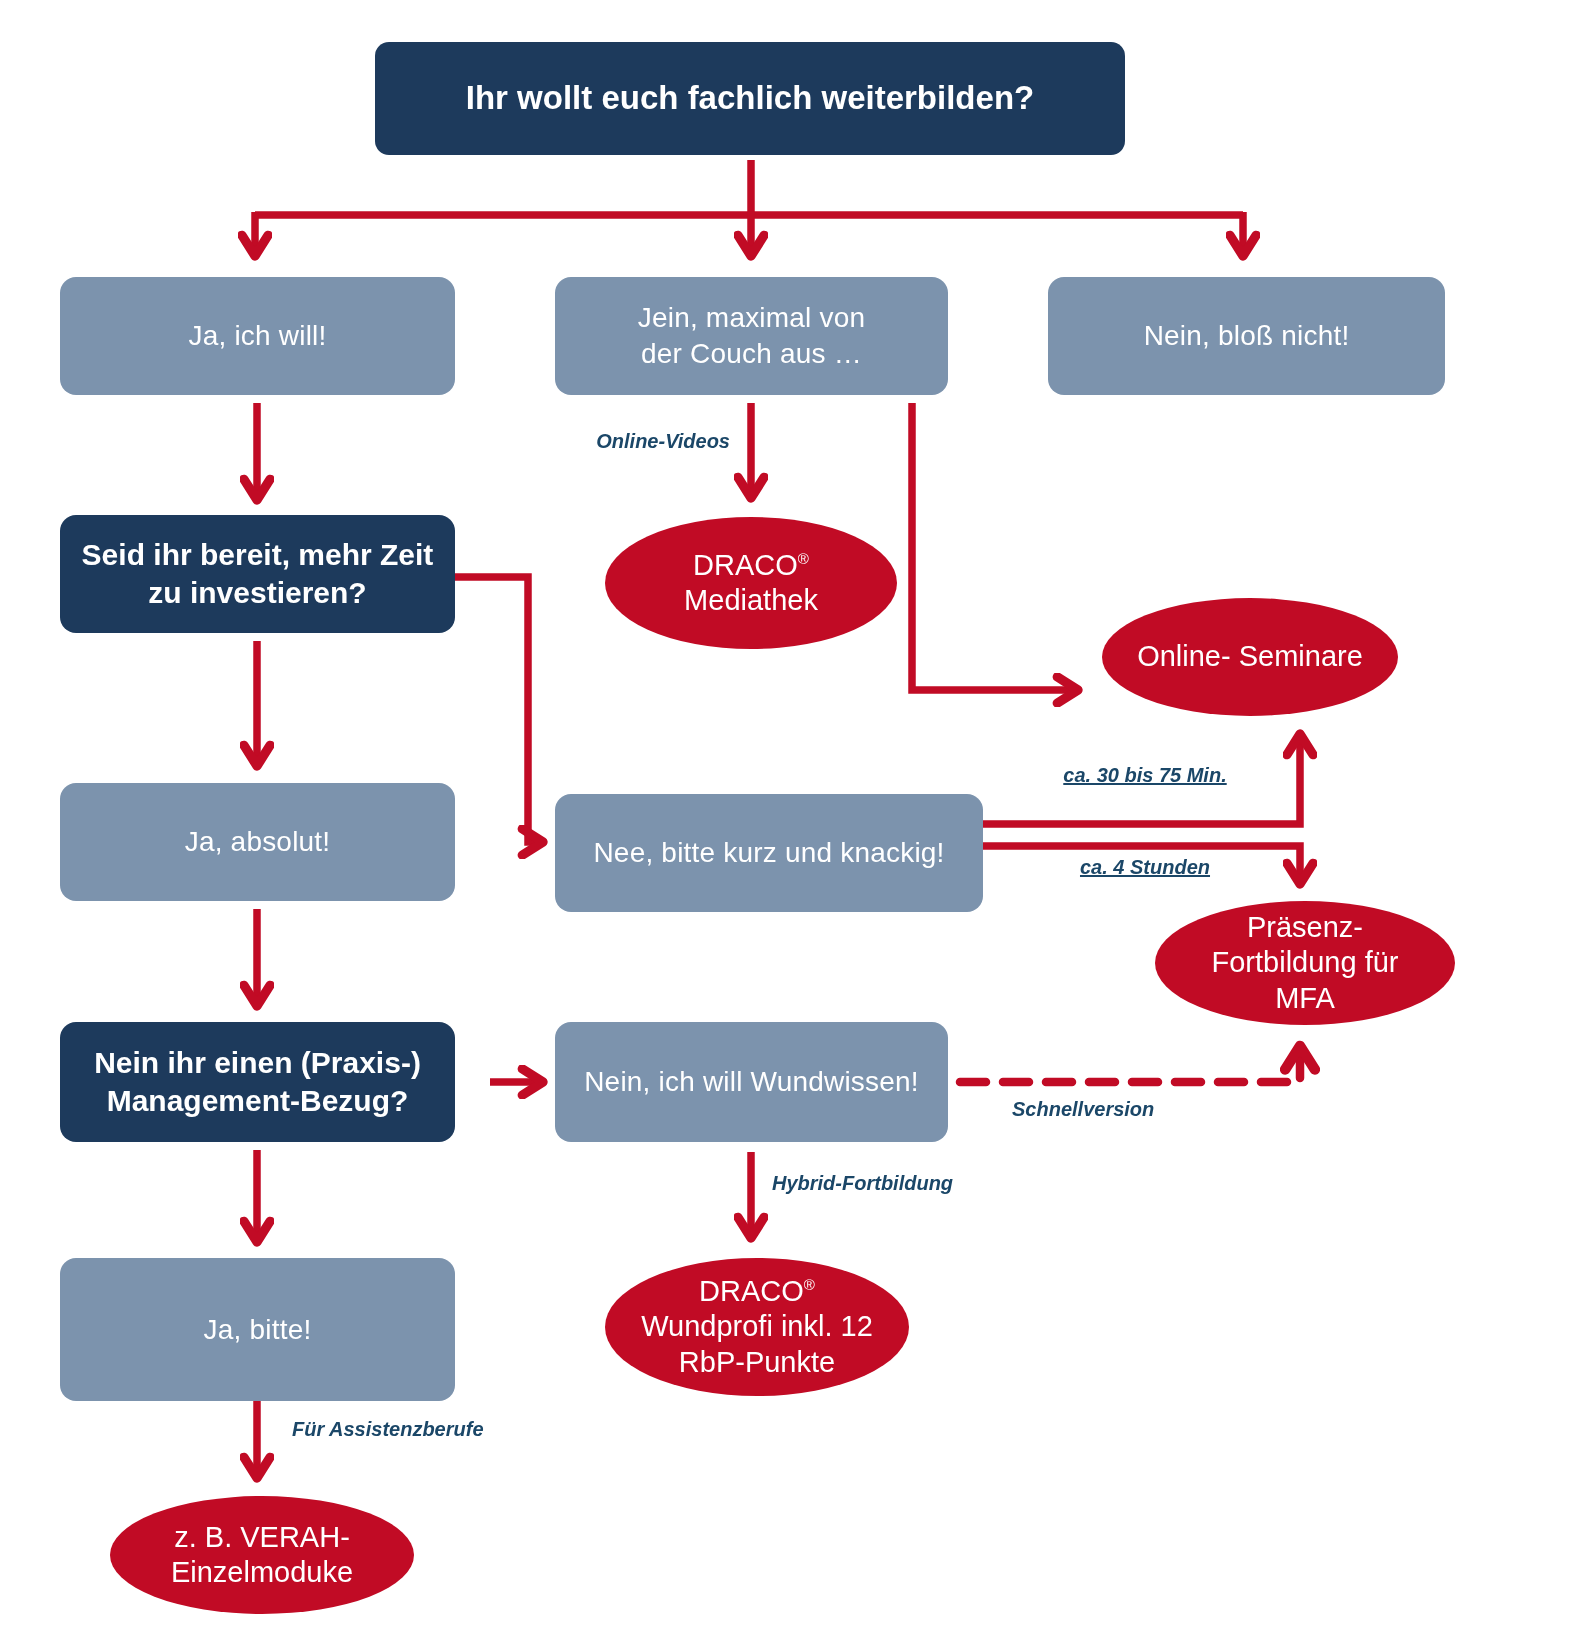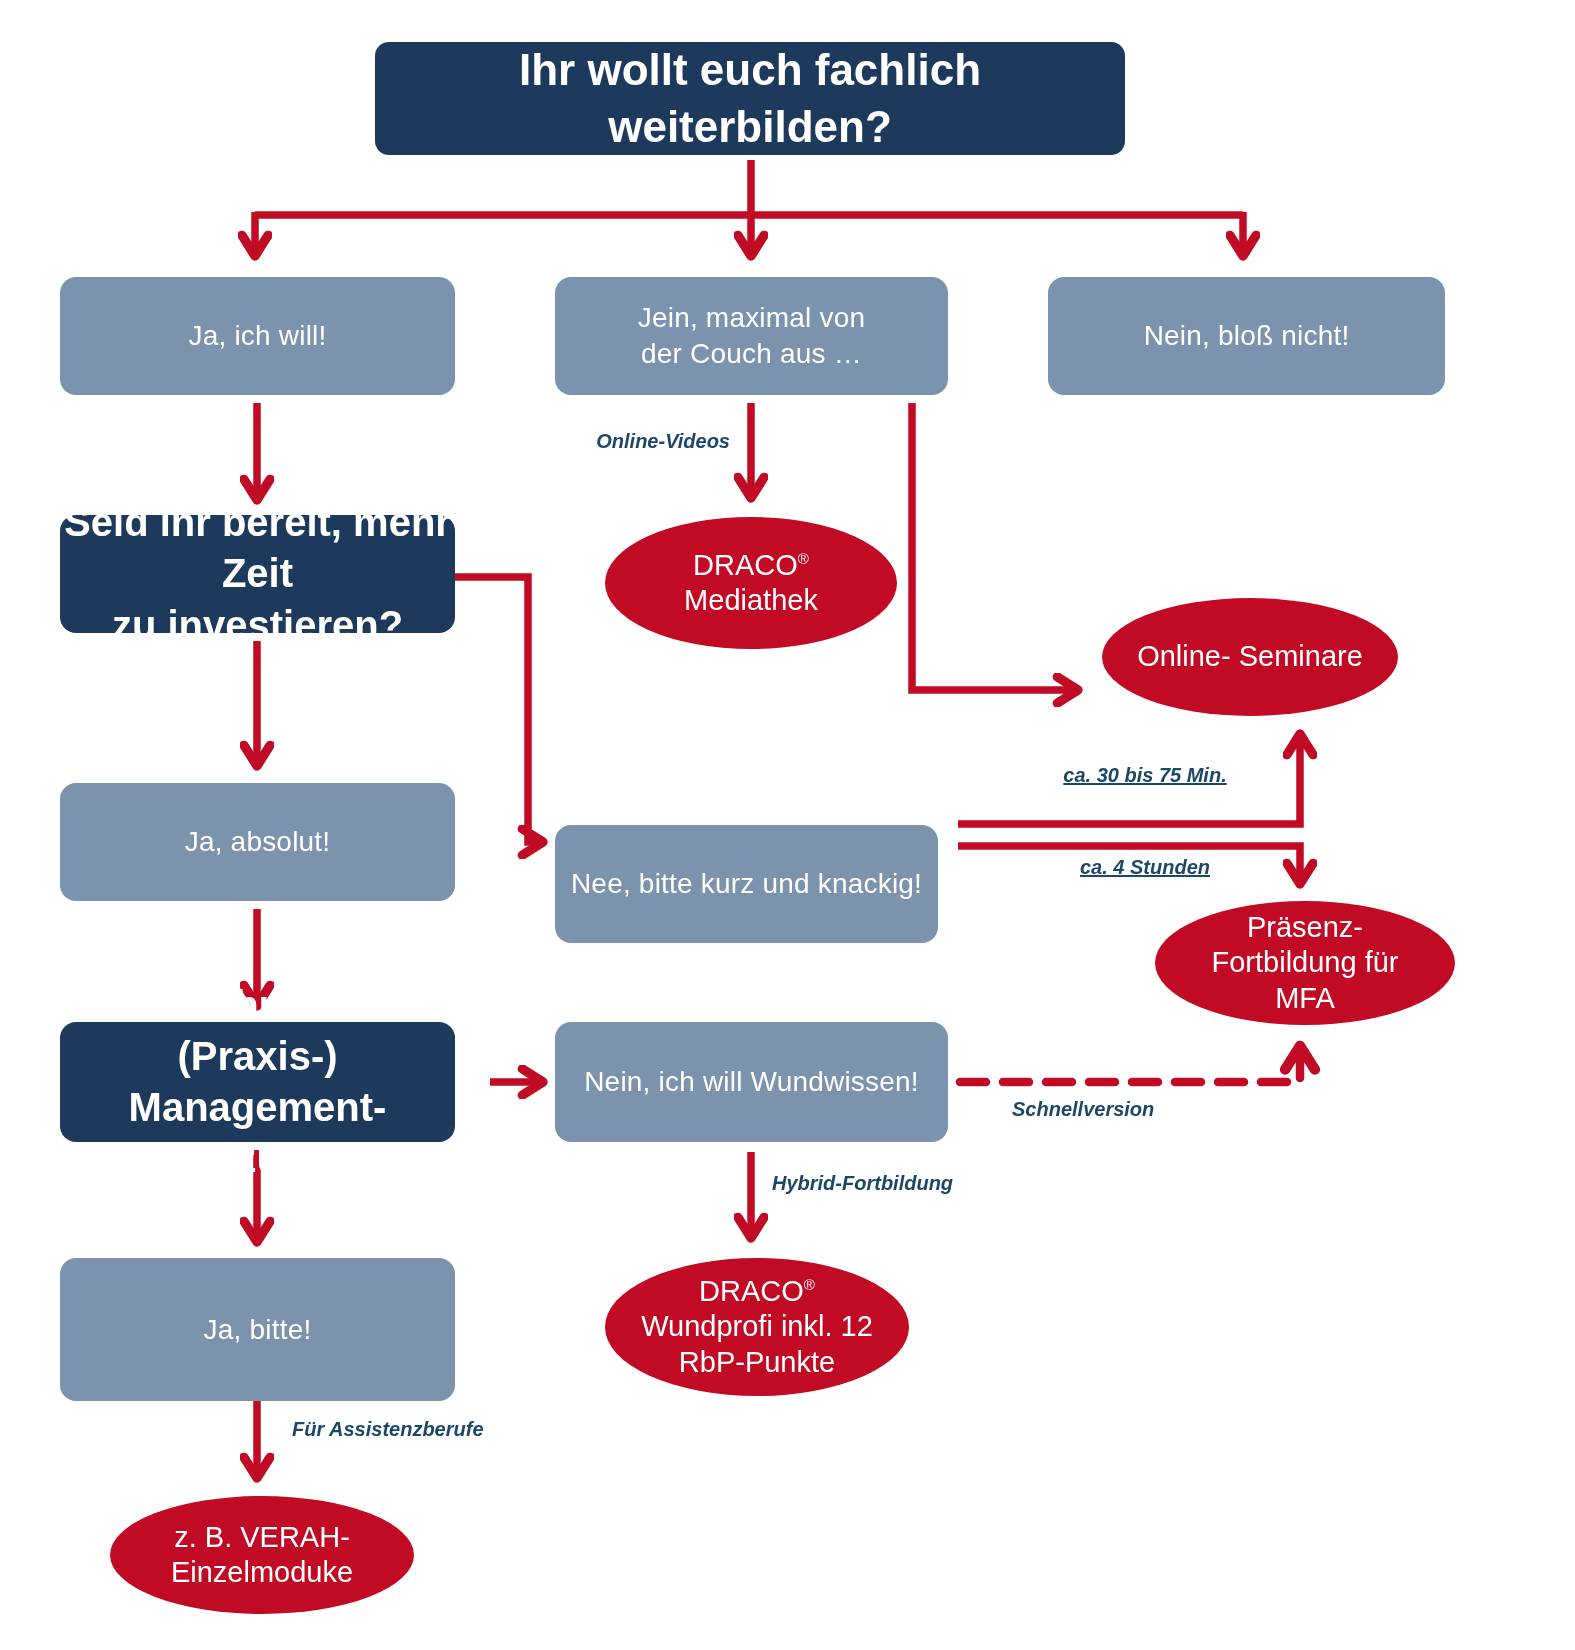--- a/index.html
+++ b/index.html
@@ -14,22 +14,22 @@
   .box{
     position:absolute;
     display:flex;align-items:center;justify-content:center;
     text-align:center;
     border-radius:16px;
     box-sizing:border-box;
     color:#ffffff;
   }
   .box span{white-space:pre-line;line-height:1.28;}
   .steel{background:#7c93ad;font-size:28px;font-weight:400;letter-spacing:.2px;}
-  .navy{background:#1d3a5c;font-weight:700;font-size:40px;}
-  .title{background:#1d3a5c;font-weight:700;font-size:44px;border-radius:14px;}
+  .navy{background:#1d3a5c;font-weight:700;font-size:30px;}
+  .title{background:#1d3a5c;font-weight:700;font-size:33px;border-radius:14px;}
   .ellipse{
     position:absolute;
     display:flex;align-items:center;justify-content:center;
     text-align:center;
     border-radius:50%;
     background:#c10b25;
     color:#ffffff;
     font-weight:400;font-size:29px;
   }
   .ellipse span{white-space:pre-line;line-height:1.22;}
@@ -103,21 +103,21 @@
 
   <div class="box navy" style="left:60px;top:515px;width:395px;height:118px">
     <span>Seid ihr bereit, mehr Zeit
 zu investieren?</span>
   </div>
 
   <div class="box steel" style="left:60px;top:783px;width:395px;height:118px">
     <span>Ja, absolut!</span>
   </div>
 
-  <div class="box steel" style="left:555px;top:825px;width:383px;height:118px">
+  <div class="box steel" style="left:555px;top:794px;width:428px;height:118px">
     <span>Nee, bitte kurz und knackig!</span>
   </div>
 
   <div class="box navy" style="left:60px;top:1022px;width:395px;height:120px">
     <span>Nein ihr einen (Praxis-)
 Management-Bezug?</span>
   </div>
 
   <div class="box steel" style="left:555px;top:1022px;width:393px;height:120px">
     <span>Nein, ich will Wundwissen!</span>

